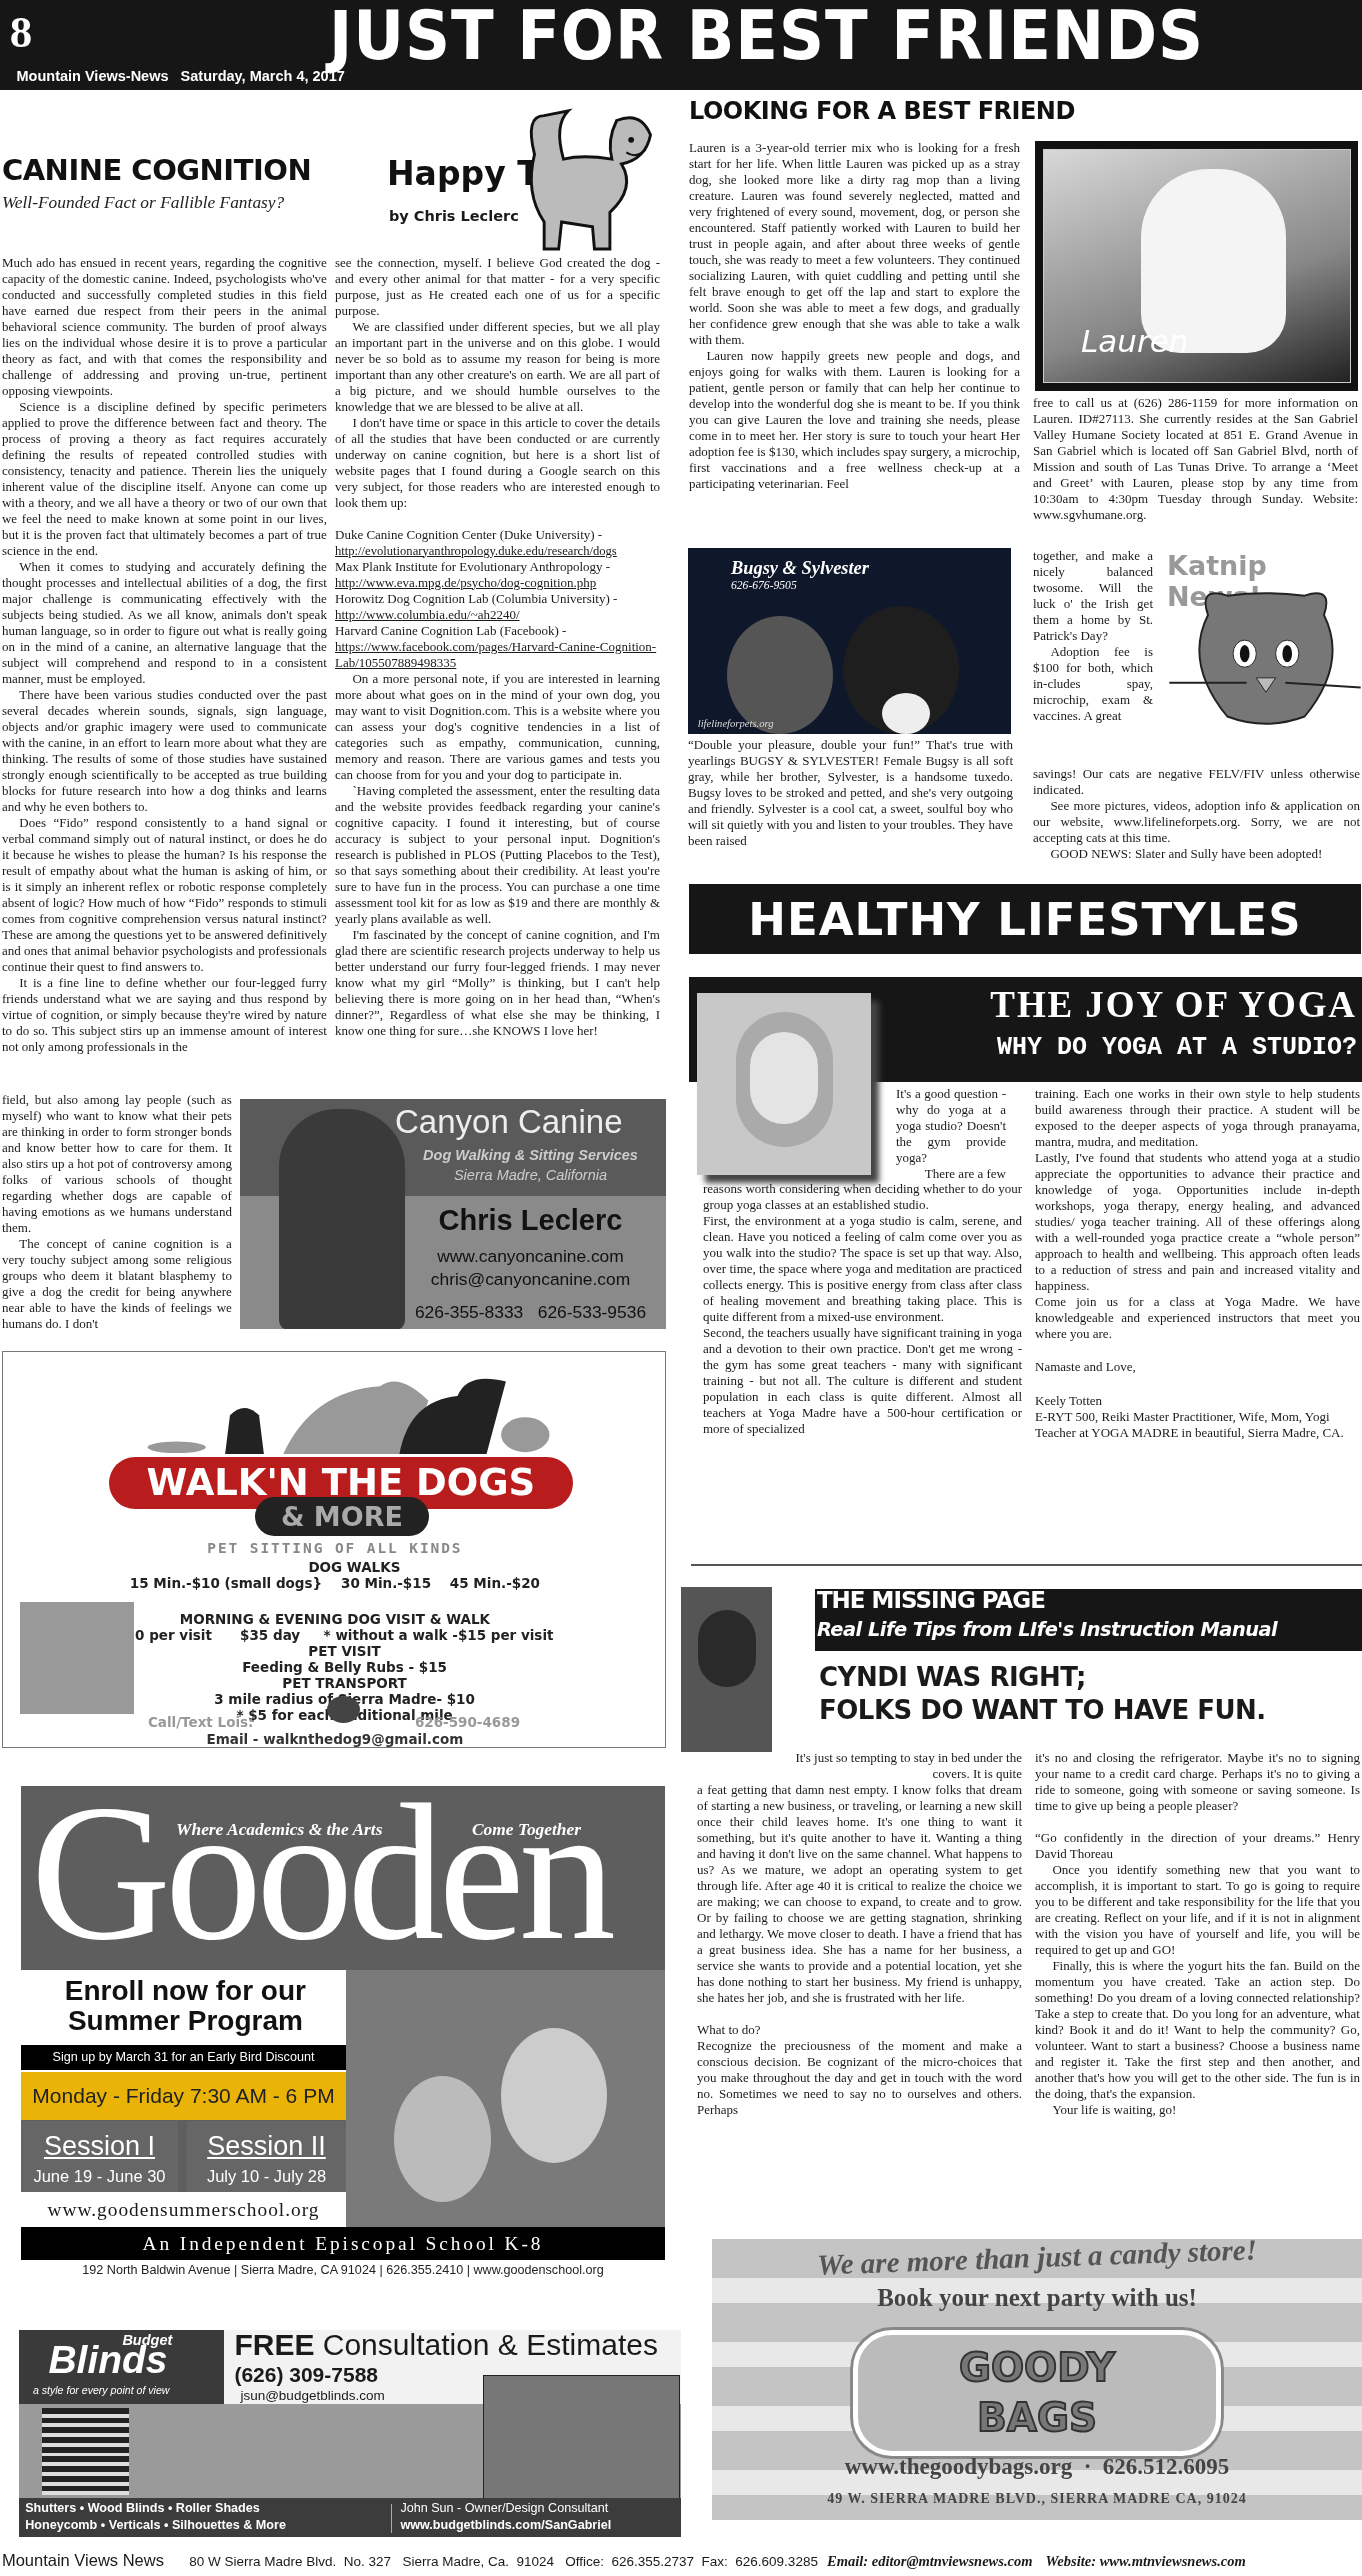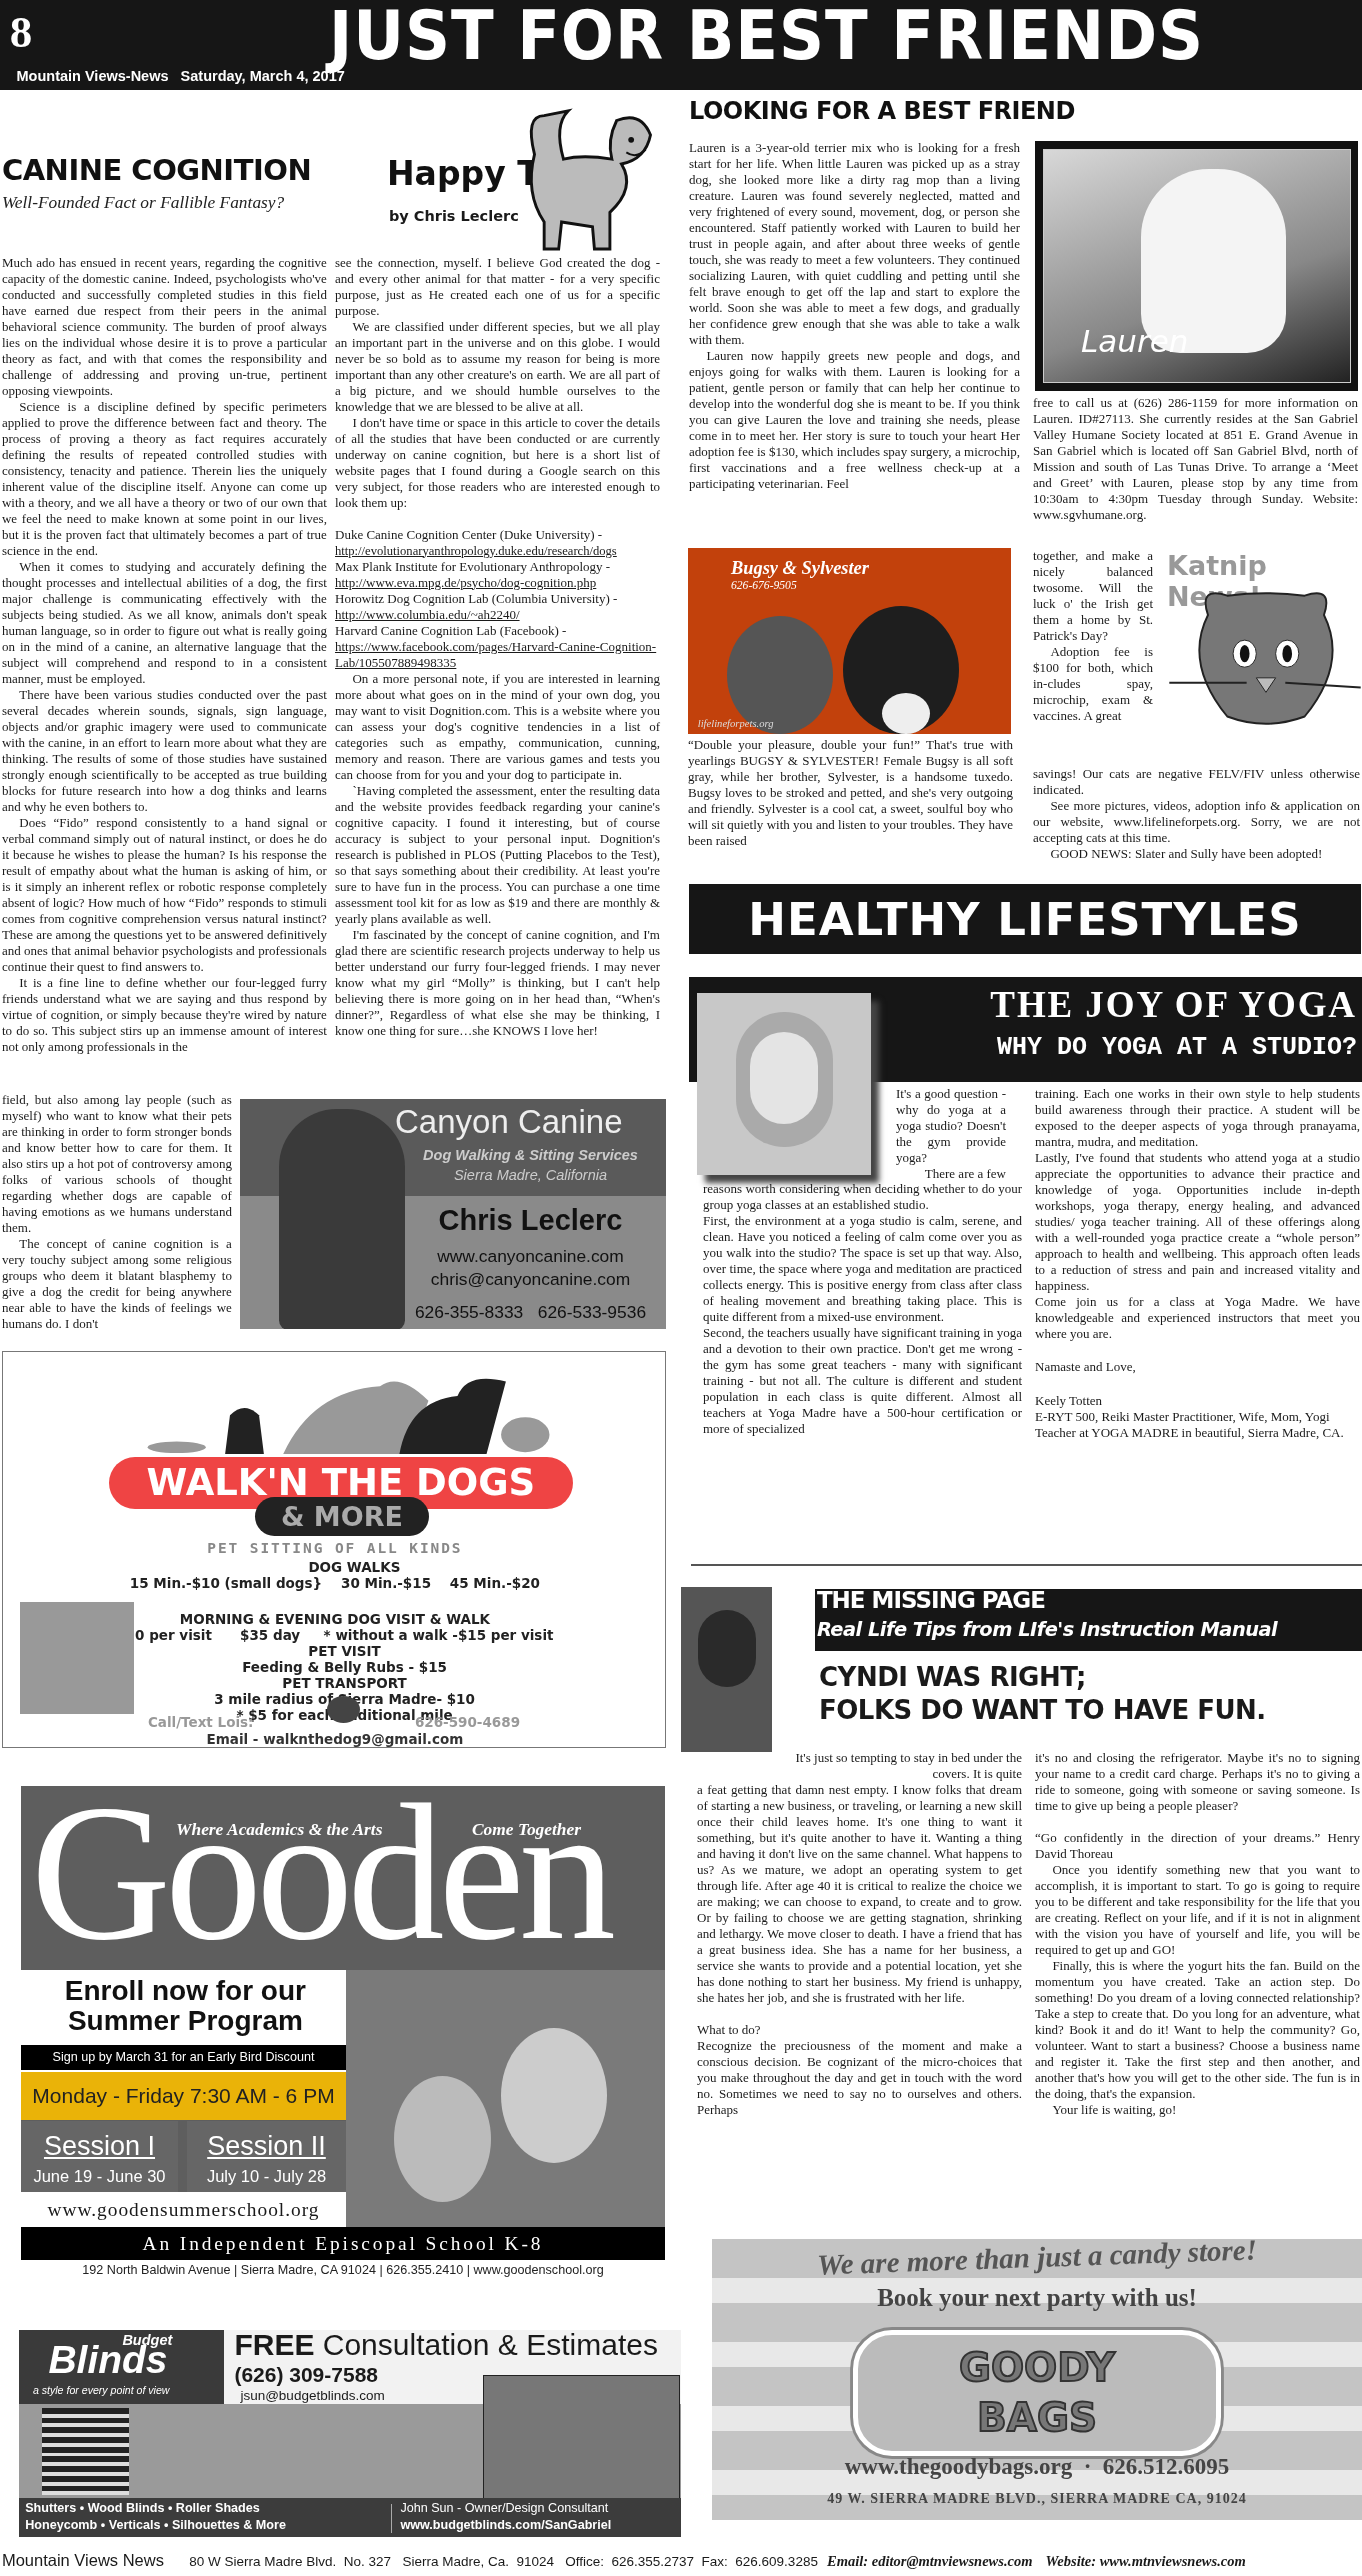--- a/index.html
+++ b/index.html
@@ -88,21 +88,21 @@
 </div>
 
 <div class="abs" style="left:1.9px;top:1351px;width:664px;height:397px;border:1.9px solid #777;background:#fff">
   <svg class="abs" style="left:135px;top:9.7px" width="426" height="97" viewBox="0 0 440 100">
     <ellipse cx="40" cy="88" rx="30" ry="6" fill="#999"></ellipse>
     <path d="M90 95 L95 55 Q110 40 125 55 L130 95 Z" fill="#222"></path>
     <path d="M150 95 Q180 30 250 25 Q270 10 300 40 L280 95 Z" fill="#999"></path>
     <path d="M270 95 Q280 40 330 35 Q340 10 380 20 L360 95 Z" fill="#222"></path>
     <ellipse cx="400" cy="75" rx="25" ry="18" fill="#999"></ellipse>
   </svg>
-  <div class="abs" style="left:106px;top:105px;width:464px;height:52px;background:#ef4444;border-radius:26px;color:#fff;text-align:center;font-family:'DejaVu Sans',sans-serif;font-weight:bold;font-size:37px;line-height:52px">WALK'N THE DOGS</div>
+  <div class="abs" style="left:106px;top:105px;width:464px;height:52px;background:#b91c1c;border-radius:26px;color:#fff;text-align:center;font-family:'DejaVu Sans',sans-serif;font-weight:bold;font-size:37px;line-height:52px">WALK'N THE DOGS</div>
   <div class="abs" style="left:252px;top:145px;width:174px;height:39px;background:#222;border-radius:19.4px;color:#aaa;text-align:center;font-family:'DejaVu Sans',sans-serif;font-weight:bold;font-size:27px;line-height:39px">&amp; MORE</div>
   <div class="abs" style="left:0;top:188px;width:664px;text-align:center;font-family:'DejaVu Sans Mono',monospace;font-weight:bold;color:#888;font-size:14.5px;letter-spacing:1.9px">PET SITTING OF ALL KINDS</div>
   <div class="abs" style="left:0;top:207px;width:664px;text-align:center;font-family:'DejaVu Sans',sans-serif;color:#222">
     <div style="font-weight:bold;font-size:13.5px;margin-left:39px">DOG WALKS</div>
     <div style="font-weight:bold;font-size:13.5px;white-space:pre">15 Min.-$10 (small dogs}    30 Min.-$15    45 Min.-$20</div>
     <div style="font-weight:bold;font-size:13.5px;margin-top:20px">MORNING &amp; EVENING DOG VISIT &amp; WALK</div>
     <div style="font-weight:bold;font-size:13.5px;white-space:pre">$20 per visit      $35 day     * without a walk -$15 per visit</div>
     <div style="font-weight:bold;font-size:13.5px;margin-left:19.4px">PET VISIT</div>
     <div style="font-weight:bold;font-size:13.5px;margin-left:19.4px">Feeding &amp; Belly Rubs - $15</div>
     <div style="font-weight:bold;font-size:13.5px;margin-left:19.4px">PET TRANSPORT</div>
@@ -175,21 +175,21 @@
 <div class="abs" style="left:1035px;top:141px;width:323px;height:250px;background:#111">
   <div class="abs" style="left:7.7px;top:7.7px;width:308px;height:234px;background:linear-gradient(160deg,#d8d8d8,#888 60%,#222);border:1px solid #ccc">
     <div class="abs" style="left:97px;top:19.4px;width:145px;height:184px;background:#f4f4f4;border-radius:68px 68px 39px 39px"></div>
   </div>
   <div class="abs" style="left:46px;top:182px;color:#fff;font-family:'DejaVu Sans',sans-serif;font-style:italic;font-size:31px">Lauren</div>
 </div>
 <div class="col" style="left:1033px;top:395px;width:325px">
   <p>free to call us at (626) 286-1159 for more information on Lauren. ID#27113. She currently resides at the San Gabriel Valley Humane Society located at 851 E. Grand Avenue in San Gabriel which is located off San Gabriel Blvd, north of Mission and south of Las Tunas Drive. To arrange a ‘Meet and Greet’ with Lauren, please stop by any time from 10:30am to 4:30pm Tuesday through Sunday. Website: www.sgvhumane.org.</p>
 </div>
 
-<div class="abs" style="left:688px;top:548px;width:323px;height:186px;background:#c2410c;overflow:hidden">
+<div class="abs" style="left:688px;top:548px;width:323px;height:186px;background:#0f172a;overflow:hidden">
   <div class="abs" style="left:39px;top:68px;width:106px;height:118px;background:#555;border-radius:50%"></div>
   <div class="abs" style="left:155px;top:58px;width:116px;height:128px;background:#1e1e1e;border-radius:50%"></div>
   <div class="abs" style="left:194px;top:145px;width:48px;height:41px;background:#eee;border-radius:50%"></div>
   <div class="abs serif" style="left:43px;top:9.7px;color:#fff;font-style:italic;font-weight:bold;font-size:18.4px">Bugsy &amp; Sylvester</div>
   <div class="abs serif" style="left:43px;top:31px;color:#fff;font-style:italic;font-size:11.6px">626-676-9505</div>
   <div class="abs serif" style="left:9.7px;top:170px;color:#ddd;font-style:italic;font-size:10.6px">lifelineforpets.org</div>
 </div>
 <div class="col" style="left:688px;top:737px;width:325px">
   <p>“Double your pleasure, double your fun!” That's true with yearlings BUGSY &amp; SYLVESTER! Female Bugsy is all soft gray, while her brother, Sylvester, is a handsome tuxedo. Bugsy loves to be stroked and petted, and she's very outgoing and friendly. Sylvester is a cool cat, a sweet, soulful boy who will sit quietly with you and listen to your troubles. They have been raised</p>
 </div>

